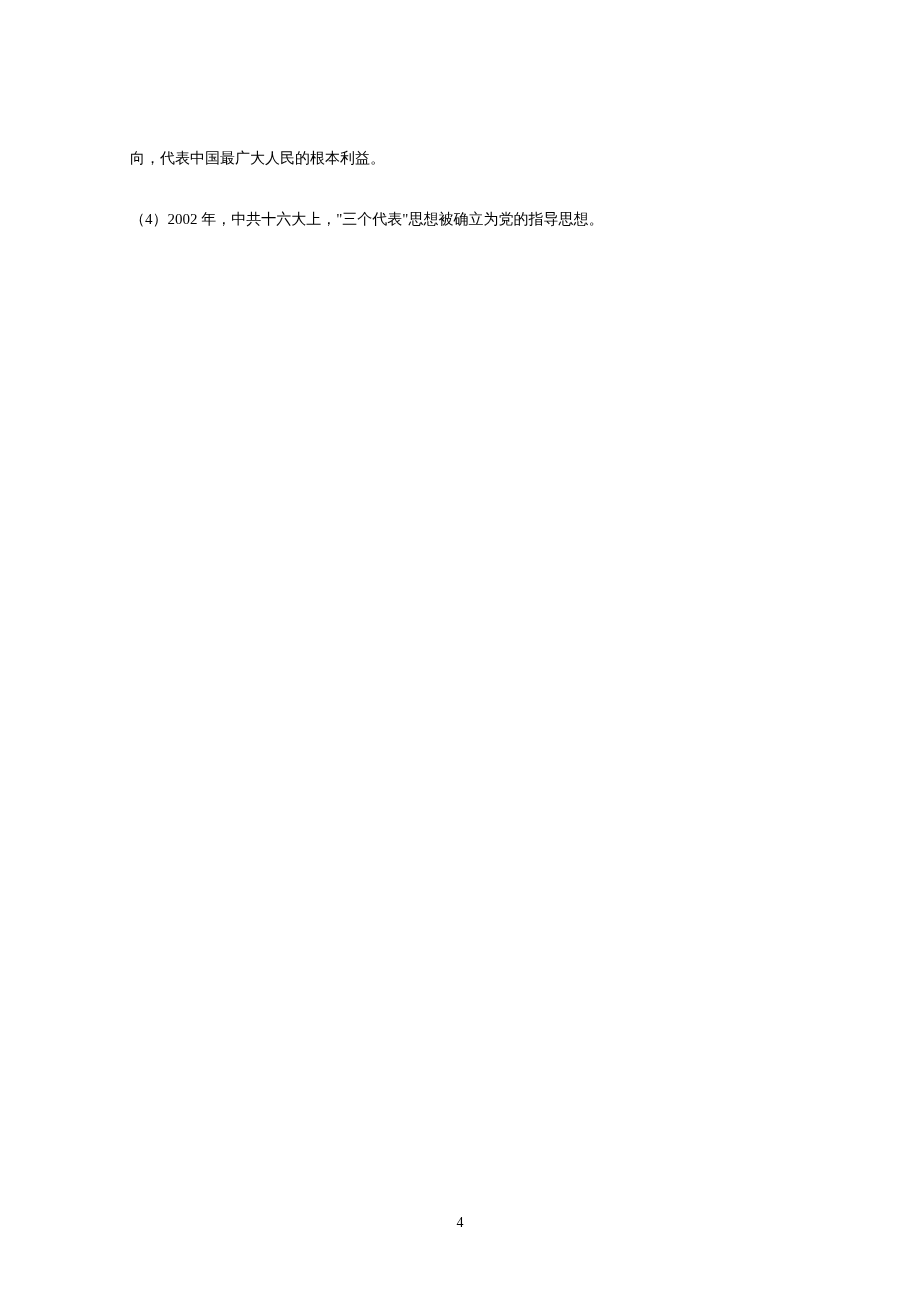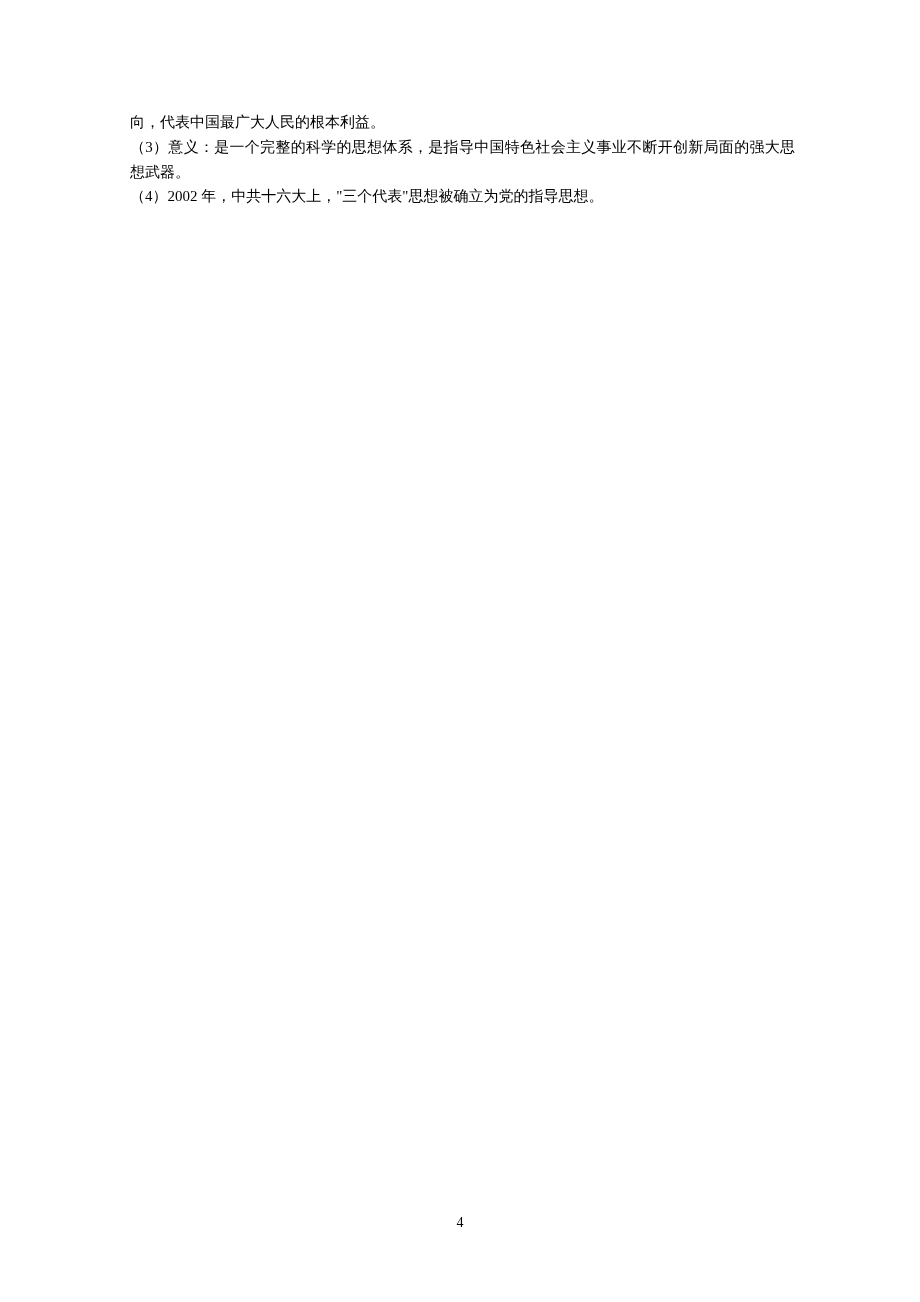--- a/index.html
+++ b/index.html
@@ -16,34 +16,34 @@
       line-height: 1.65;
       color: #000000;
       position: relative;
     }
     .page-content {
       padding: 110px 125px 0 130px;
     }
     .para {
       text-align: justify;
       word-break: break-all;
+      margin-top: 36px;
     }
     .page-number {
       position: absolute;
       bottom: 68px;
       left: 0;
       width: 100%;
       text-align: center;
       font-size: 14px;
       font-family: "SimSun", "宋体", serif;
       color: #000000;
     }
   </style>
 </head>
 <body>
 
 <div class="page-content">
   <p class="para">向，代表中国最广大人民的根本利益。</p>
-  <p class="para">（3）意义：是一个完整的科学的思想体系，是指导中国特色社会主义事业不断开创新局面的强大思想武器。</p>
   <p class="para">（4）2002 年，中共十六大上，"三个代表"思想被确立为党的指导思想。</p>
 </div>
 
 <div class="page-number">4</div>
 
 </body></html>

